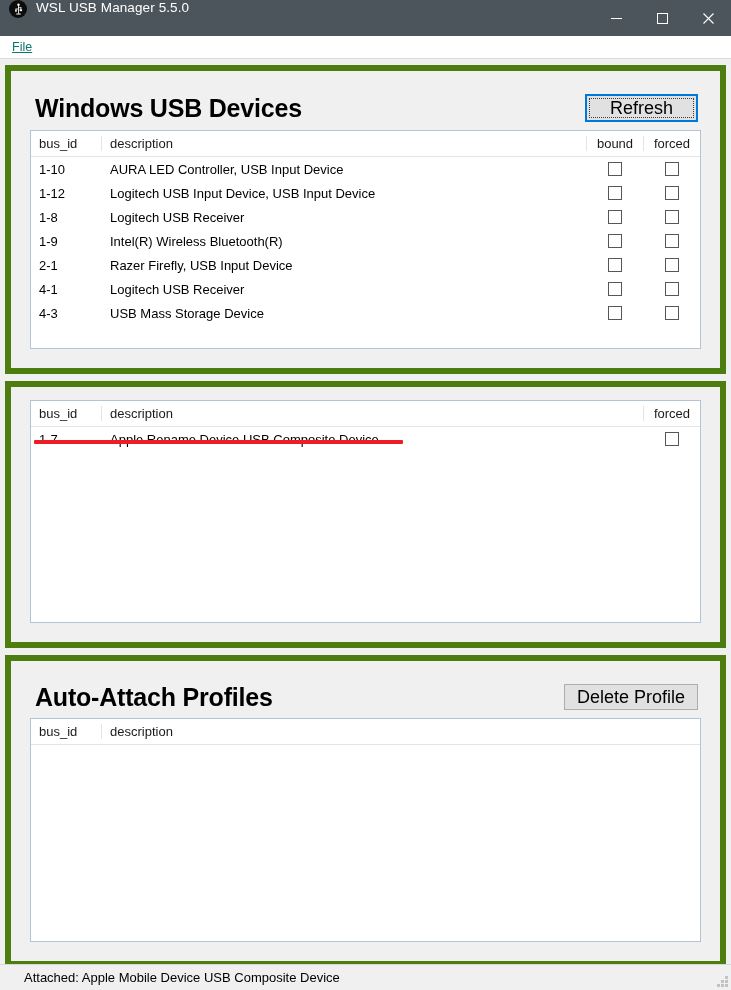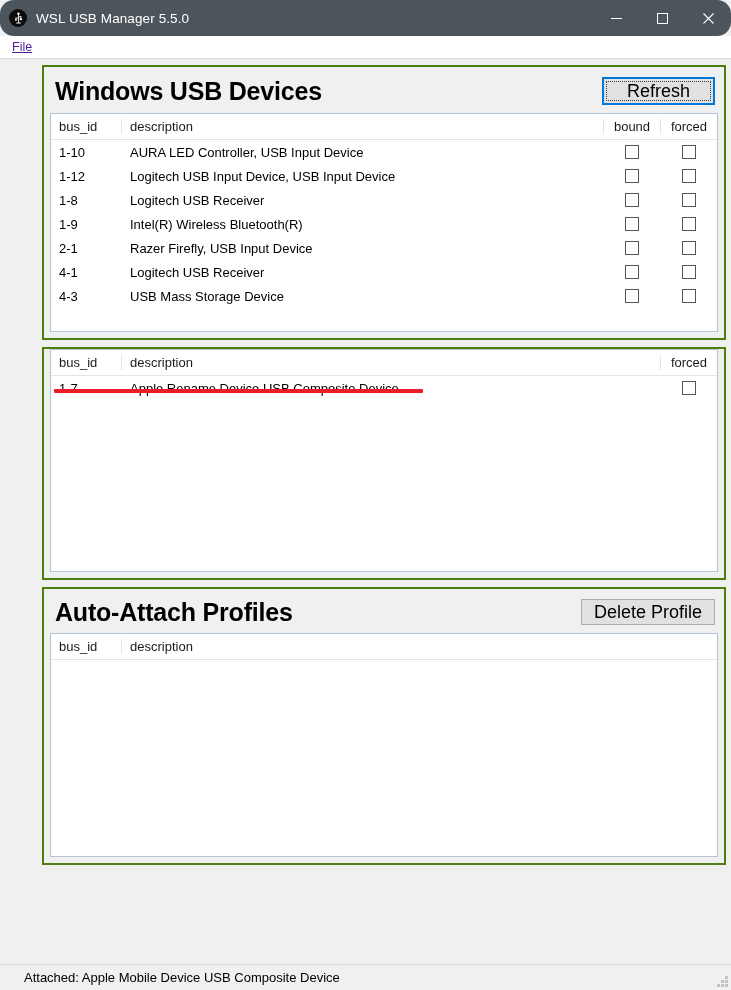--- a/index.html
+++ b/index.html
@@ -15,23 +15,21 @@
     color: #000;
     overflow: hidden;
     position: relative;
   }
 
   
   .titlebar {
     height: 36px;
     background: #4c555b;
     display: flex;
-    align-items: center;
     position: relative;
-    border-radius: 14px;
   }
   .title-icon {
     width: 18px;
     height: 18px;
     margin-left: 9px;
     margin-right: 9px;
     border-radius: 50%;
     background: #0c0c0c;
     display: flex;
     align-items: center;
@@ -66,41 +64,40 @@
   .menubar {
     height: 22px;
     background: #ffffff;
     border-bottom: 1px solid #dcdcdc;
     display: flex;
     align-items: center;
     padding-left: 8px;
   }
   .menu-item {
     font-size: 12.5px;
-    color: #4c1d95;
+    color: #0f766e;
     padding: 2px 4px;
     line-height: 1;
     text-decoration: underline;
   }
   .menu-item .mnemonic { text-decoration: underline; }
 
   
   .main {
     padding: 6px 5px 0 5px;
     box-sizing: border-box;
   }
 
   .panel {
     background: #f0f0f0;
-    border: 2px solid #4d7c0f;
+    border: 6px solid #4d7c0f;
     box-sizing: border-box;
     margin-bottom: 7px;
-    padding: 0;
+    padding: 13px;
     position: relative;
-    margin-left: 37px;
   }
 
   .panel-head {
     display: flex;
     align-items: center;
     justify-content: space-between;
     padding: 10px 9px 8px 11px;
     box-sizing: border-box;
   }
   .panel-title {

